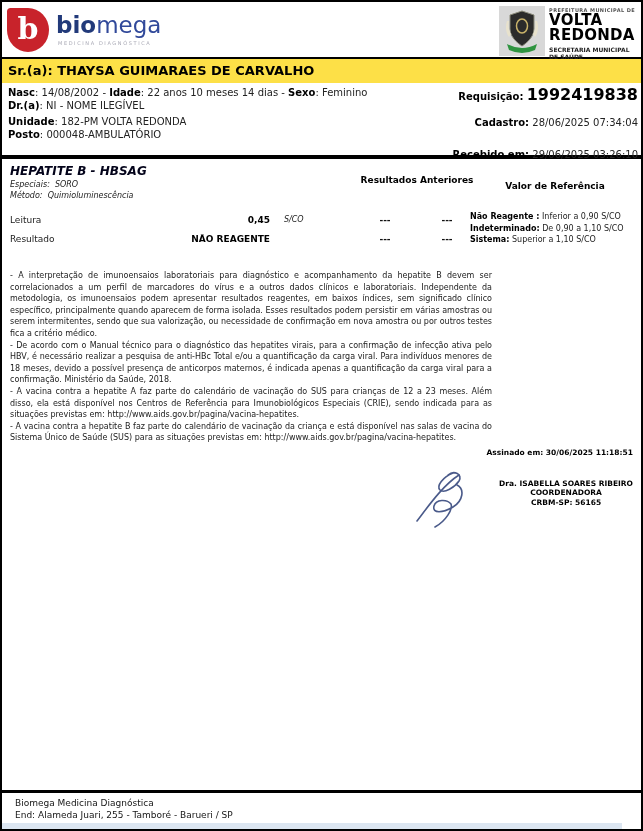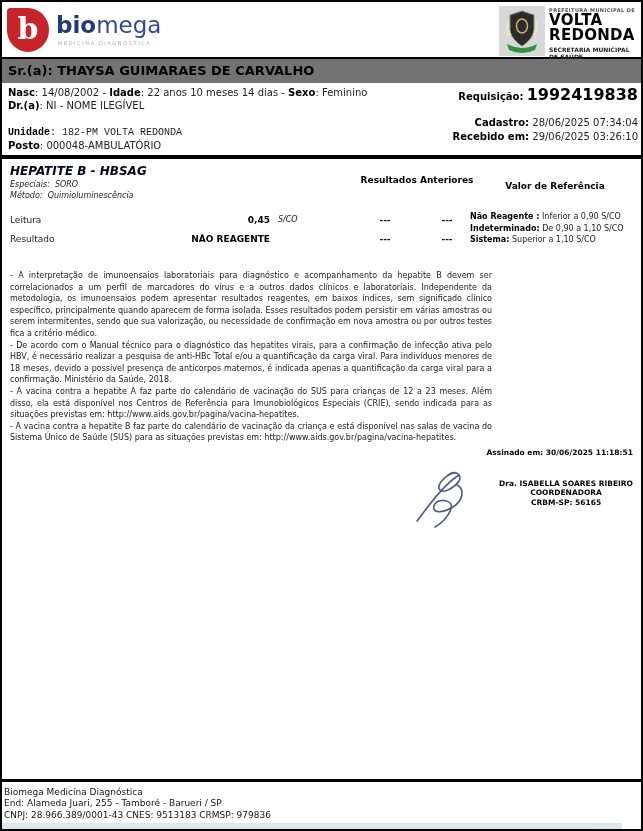--- a/index.html
+++ b/index.html
@@ -30,53 +30,53 @@
   .muni-crest { width:46px; height:50px; background:#d8d8d8; display:flex;
     align-items:center; justify-content:center; }
   .muni-text { padding-top:1px; }
   .muni-pre { font-size:5px; font-weight:bold; color:#555; letter-spacing:0.4px; }
   .muni-city { font-size:15px; font-weight:800; color:#000; line-height:1.02; letter-spacing:0.3px; }
   .muni-dept { font-size:6px; font-weight:bold; color:#222; line-height:1.25; margin-top:2px; }
 
   
   .patient-bar {
     border-top:2px solid #000;
-    background:#737373; padding:4px 6px 5px 6px;
+    background:#fde047; padding:4px 6px 5px 6px;
     font-size:13px; font-weight:bold; color:#000;
   }
 
   
   .info { display:flex; justify-content:space-between; padding:3px 3px 0 6px; height:72px; }
   .info-left { font-size:10px; color:#222; line-height:13px; }
   .info-left b { color:#000; }
-  .info-left .grp { margin-top:14px;font-family:Liberation Mono, monospace; }
+  .info-left .grp { margin-top:3px; }
   .info-right { text-align:right; font-size:10px; color:#222; }
   .info-right b { color:#000; }
   .req-line { line-height:17px; }
   .req-number { font-size:16px; font-weight:bold; color:#000; letter-spacing:0; }
   .cad-line { margin-top:12px; }
-  .rec-line { margin-top:3px; }
+  .rec-line { margin-top:21px; }
 
   .divider { height:4px; background:#000; }
 
   
   .test { position:relative; padding:5px 8px 0 8px; }
   .test-abs { position:relative; height:104px; }
   .t-title { position:absolute; left:0; top:0; font-size:12px; font-weight:bold;
              font-style:italic; color:#03031a; }
   .t-meta { position:absolute; left:0; font-size:8px; font-style:italic; color:#222; }
   .t-meta.m1 { top:16px; } .t-meta.m2 { top:27px; }
   .prev-header { position:absolute; left:342px; top:11px; width:130px; text-align:center;
                  font-size:9px; font-weight:bold; color:#000; }
   .ref-header  { position:absolute; left:460px; top:17px; width:170px; text-align:center;
                  font-size:9px; font-weight:bold; color:#000; }
   .r-label { position:absolute; left:0; font-size:9px; color:#222; }
   .r-value { position:absolute; left:110px; width:150px; text-align:right;
              font-size:9px; font-weight:bold; color:#000; }
-  .r-unit  { position:absolute; left:268px; font-size:8px; font-style:italic; color:#222; }
+  .r-unit  { position:absolute; left:274px; font-size:8px; font-style:italic; color:#222; }
   .r-dash1 { position:absolute; left:350px; width:50px; text-align:center; font-size:9px; font-weight:bold; }
   .r-dash2 { position:absolute; left:412px; width:50px; text-align:center; font-size:9px; font-weight:bold; }
   .top-leitura { top:51px; } .top-resultado { top:70px; }
   .ref-block { position:absolute; left:460px; top:47px; width:172px;
                font-size:8px; line-height:11.5px; color:#222; }
   .ref-block b { color:#000; }
 
   
   .notes { width:482px; font-size:8px; line-height:11.6px; text-align:justify;
            color:#1a1a1a; margin-top:2px; }
@@ -86,21 +86,21 @@
   .signed-at { text-align:right; font-size:7.5px; font-weight:bold; color:#000;
                padding:4px 8px 0 0; }
   .sig-zone { position:relative; height:95px; }
   .sig-svg { position:absolute; left:400px; top:6px; }
   .doctor { position:absolute; right:8px; top:22px; text-align:center;
             font-size:7.5px; font-weight:bold; color:#000; line-height:9.5px; }
 
   
   .footer { position:absolute; left:0; right:0; bottom:0; }
   .footer-rule { height:3px; background:#000; }
-  .footer-text { padding:5px 6px 2px 2px; font-size:9px; line-height:11.5px; color:#151515; }
+  .footer-text { padding:5px 6px 2px 13px; font-size:9px; line-height:11.5px; color:#151515; }
   .footer-strip { height:6px; background:#dce6f1; width:620px; }
 </style>
 </head>
 <body>
 
 <div class="page">
 
   <div class="header">
     <div class="brand">
       <div class="brand-drop">
@@ -224,18 +224,17 @@
       <div>COORDENADORA</div>
       <div>CRBM-SP: 56165</div>
     </div>
   </div>
 
   <div class="footer">
     <div class="footer-rule"></div>
     <div class="footer-text">
       <div>Biomega Medicina Diagnóstica</div>
       <div>End: Alameda Juari, 255 - Tamboré - Barueri / SP</div>
-      <div>CNPJ: 28.966.389/0001-43 CNES: 9513183 CRMSP: 979836</div>
     </div>
     <div class="footer-strip"></div>
   </div>
 
 </div>
 
 </body></html>

